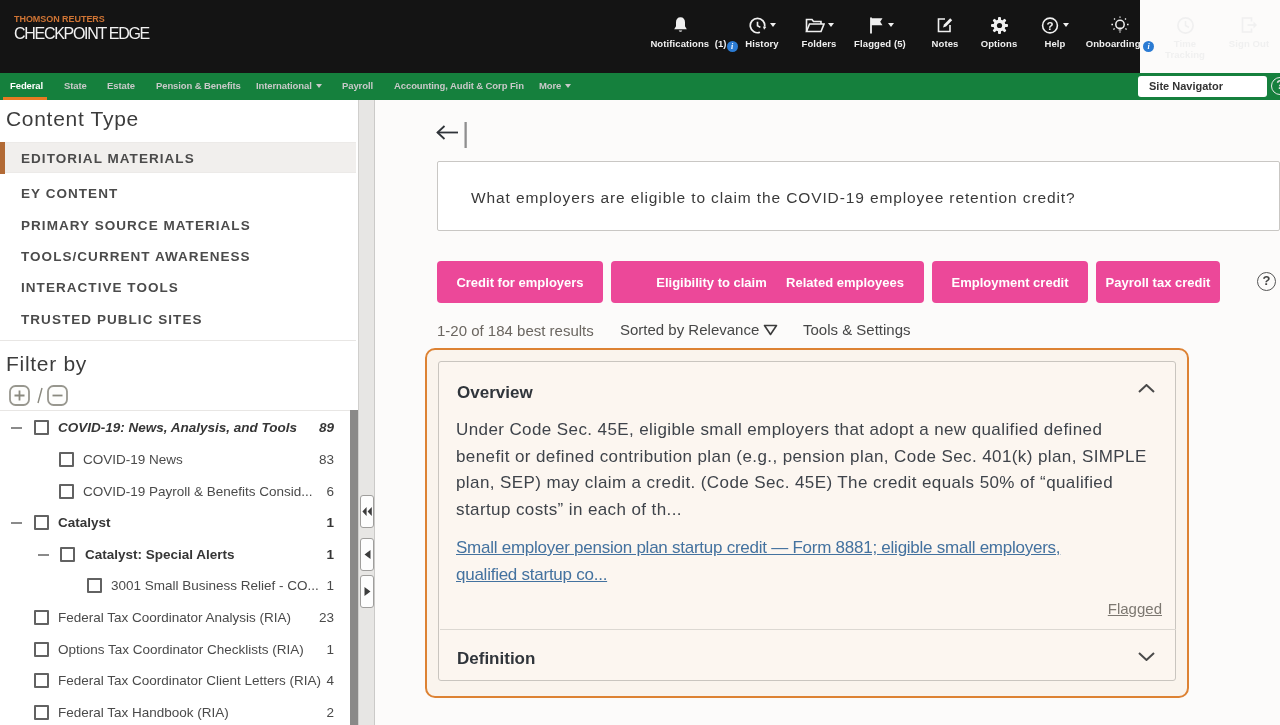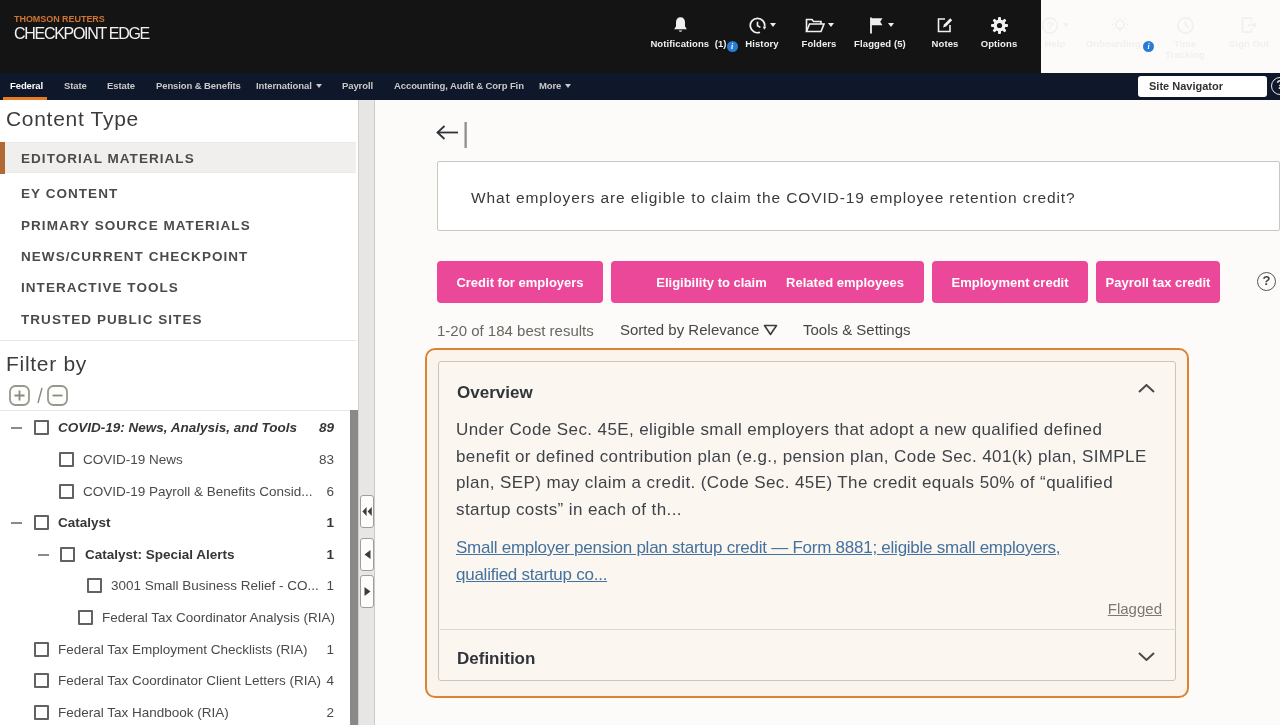--- a/index.html
+++ b/index.html
@@ -1,31 +1,31 @@
 <!DOCTYPE html>
 <html><head>
 <meta charset="utf-8">
 <style>
 * { margin:0; padding:0; box-sizing:border-box; }
 html,body { width:1280px; height:725px; overflow:hidden; font-family:"Liberation Sans", sans-serif; }
 body { position:relative; background:#fcfbfa; }
 
 
-#topbar { position:absolute; left:0; top:0; width:1041px; height:73px; background:#141414; }
+#topbar { position:absolute; left:0; top:0; width:1140px; height:73px; background:#141414; }
 #brand { position:absolute; left:14px; top:11px; }
 #brand .tr { color:#cf7434; font-size:9px; font-weight:bold; letter-spacing:-0.05px; line-height:10px; padding-top:3px; }
 #brand .cp { color:#f2f2f2; font-size:16px; letter-spacing:-1.3px; margin-top:2px; line-height:16px; }
 .titem { position:absolute; top:16px; text-align:center; color:#f0f0f0; }
 .titem .ic { height:18px; display:flex; align-items:center; justify-content:center; }
 .titem .lb { font-size:9.5px; font-weight:bold; margin-top:5px; line-height:10.5px; white-space:nowrap; letter-spacing:0.1px; }
 .info { display:inline-block; width:11px; height:11px; border-radius:50%; background:#2b7bd3; color:#fff; font-size:8px; font-weight:bold; line-height:11px; text-align:center; vertical-align:-2px; font-family:"Liberation Serif",serif; font-style:italic;}
 .caret { display:inline-block; width:0; height:0; border-left:3.5px solid transparent; border-right:3.5px solid transparent; border-top:4px solid #f0f0f0; margin-left:3px; vertical-align:2px;}
 
 
-#navbar { position:absolute; left:0; top:73px; width:1280px; height:27px; background:#0f172a; }
+#navbar { position:absolute; left:0; top:73px; width:1280px; height:27px; background:#15803d; }
 .nav { position:absolute; top:0; height:27px; line-height:26px; font-size:9.5px; font-weight:bold; color:#c9c9c9; white-space:nowrap; letter-spacing:-0.1px;}
 .nav.active { color:#ffffff; }
 #fedu { position:absolute; left:3px; top:24px; width:44px; height:3px; background:#e87a22; }
 .ncaret { display:inline-block; width:0; height:0; border-left:3.5px solid transparent; border-right:3.5px solid transparent; border-top:4px solid #c9c9c9; margin-left:4px; vertical-align:1px;}
 #sitenav { position:absolute; left:1138px; top:3px; width:129px; height:21px; background:#fff; border-radius:3px; font-size:11px; font-weight:bold; color:#333; line-height:21px; padding-left:11px; }
 #navq { position:absolute; left:1271px; top:4px; width:18px; height:18px; border:1.5px solid #e8e8e8; border-radius:50%; color:#ddd; font-size:12px; font-weight:bold; text-align:center; line-height:15px; }
 
 
 #sidebar { position:absolute; left:0; top:100px; width:360px; height:625px; background:#fff; }
 #sidebar h2 { font-size:21px; font-weight:normal; color:#3c3c3c; letter-spacing:0.7px; }
@@ -196,21 +196,21 @@
   <div id="navq">?</div>
 </div>
 
 <div id="sidebar">
   <h2 style="position:absolute;left:6px;top:7px;">Content Type</h2>
   <div id="selrow"></div>
     <div id="selbar"></div>
   <span class="sitem" style="top:51px;">EDITORIAL MATERIALS</span>
   <span class="sitem" style="top:86px;">EY CONTENT</span>
   <span class="sitem" style="top:118px;">PRIMARY SOURCE MATERIALS</span>
-  <span class="sitem" style="top:149px;">NEWS/CURRENT CHECKPOINT</span>
+  <span class="sitem" style="top:149px;">TOOLS/CURRENT AWARENESS</span>
   <span class="sitem" style="top:180px;">INTERACTIVE TOOLS</span>
   <span class="sitem" style="top:212px;">TRUSTED PUBLIC SITES</span>
   <div style="position:absolute;left:0;top:240px;width:356px;height:1px;background:#e8e6e4;"></div>
   <h2 style="position:absolute;left:6px;top:252px;">Filter by</h2>
   <div style="position:absolute;left:9px;top:285px;">
     <svg width="60" height="21" viewBox="0 0 60 21">
       <rect x="1" y="1" width="19" height="19" rx="5.5" fill="#fdfdfc" stroke="#98978f" stroke-width="1.8"></rect>
       <path d="M10.5 5.5 V15.5 M5.5 10.5 H15.5" stroke="#8a897f" stroke-width="1.8"></path>
       <path d="M29 18 L33 3" stroke="#8a897f" stroke-width="1.4"></path>
       <rect x="39" y="1" width="19" height="19" rx="5.5" fill="#fdfdfc" stroke="#98978f" stroke-width="1.8"></rect>
@@ -244,28 +244,28 @@
       <span class="minus" style="left:38px;"></span>
       <span class="cb" style="left:60px;"></span>
       <span style="position:absolute;left:85px;">Catalyst: Special Alerts</span>
       <span class="cnt">1</span>
     </div>
   <div class="trow" style="left:0;top:470px;width:356px;">
       <span class="cb" style="left:87px;"></span>
       <span style="position:absolute;left:111px;text-align:right;">3001 Small Business Relief - CO...</span>
       <span class="cnt">1</span>
     </div>
-  <div class="trow" style="left:0;top:502px;width:356px;margin-left:44px;">
+  <div class="trow" style="left:0;top:502px;width:356px;">
       <span class="cb" style="left:34px;"></span>
       <span style="position:absolute;left:58px;">Federal Tax Coordinator Analysis (RIA)</span>
       <span class="cnt">23</span>
     </div>
   <div class="trow" style="left:0;top:534px;width:356px;">
       <span class="cb" style="left:34px;"></span>
-      <span style="position:absolute;left:58px;">Federal Tax Employment Checklists (RIA)</span>
+      <span style="position:absolute;left:58px;">Options Tax Coordinator Checklists (RIA)</span>
       <span class="cnt">1</span>
     </div>
   <div class="trow" style="left:0;top:565px;width:356px;">
       <span class="cb" style="left:34px;"></span>
       <span style="position:absolute;left:58px;">Federal Tax Coordinator Client Letters (RIA)</span>
       <span class="cnt">4</span>
     </div>
   <div class="trow" style="left:0;top:597px;width:356px;">
       <span class="cb" style="left:34px;"></span>
       <span style="position:absolute;left:58px;">Federal Tax Handbook (RIA)</span>

